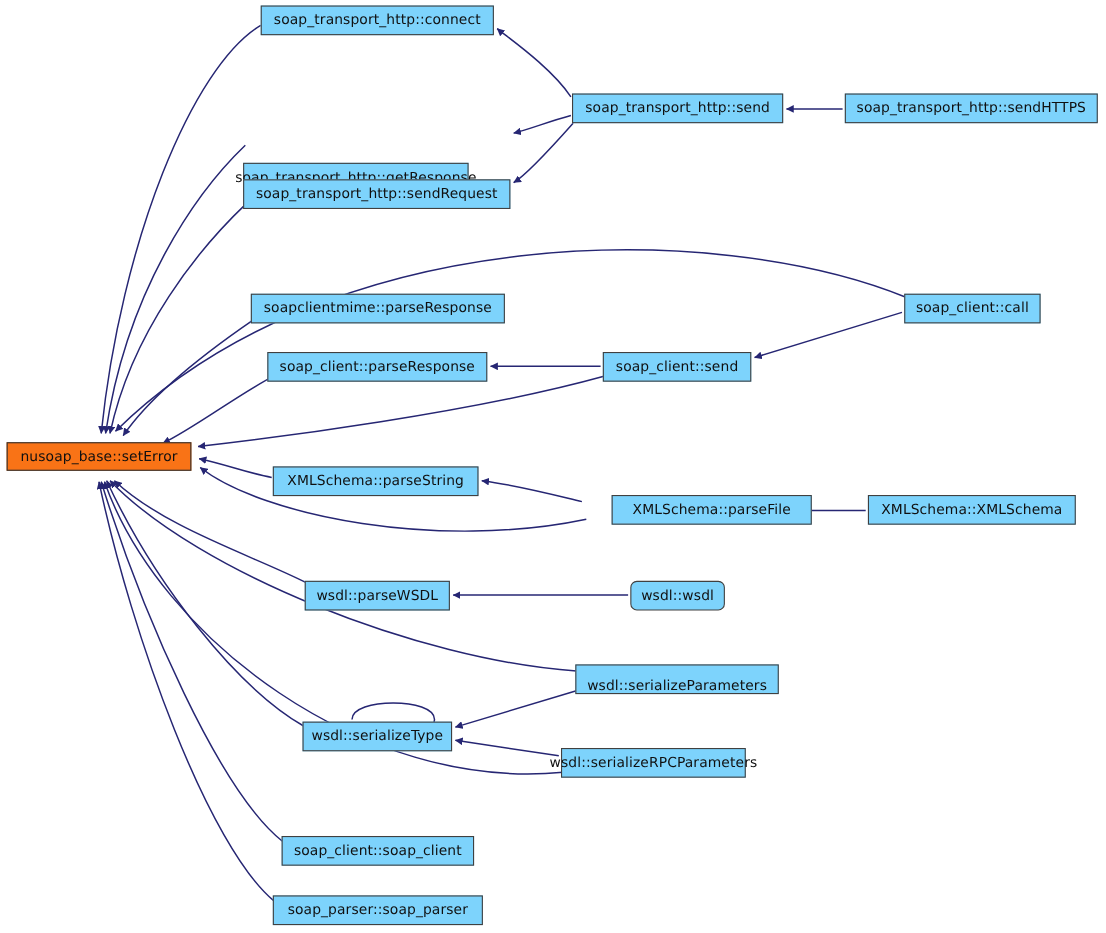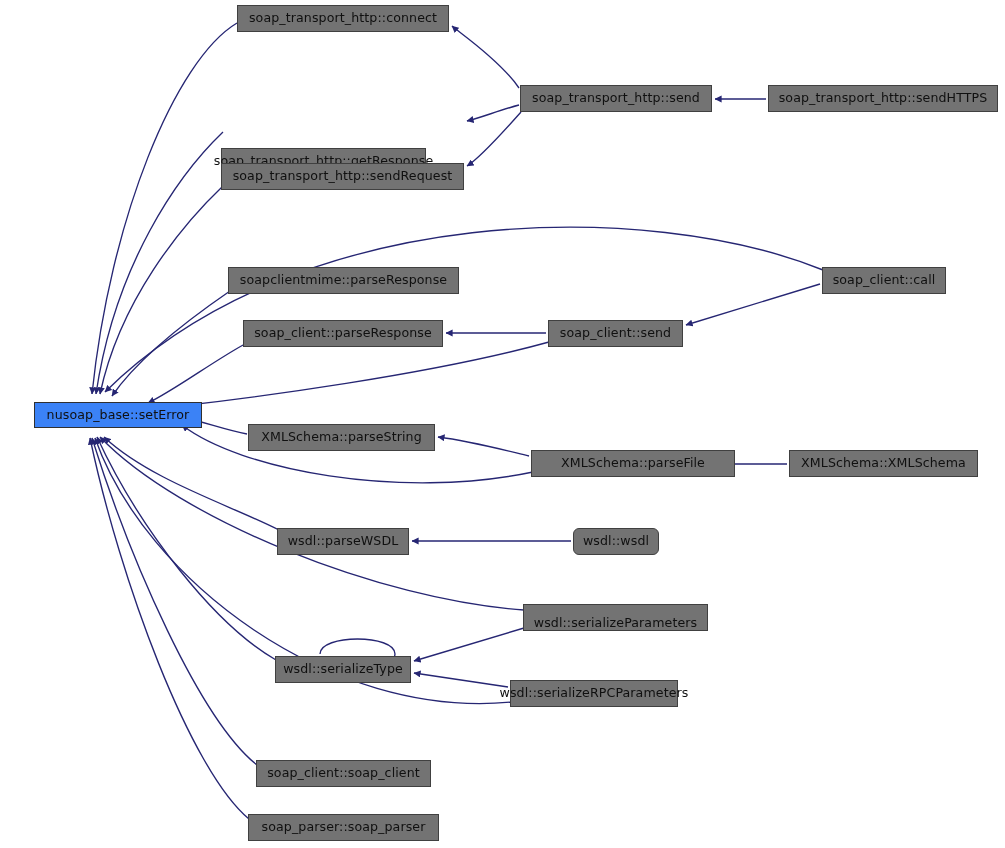--- a/index.html
+++ b/index.html
@@ -21,35 +21,34 @@
     left: 0;
     top: 0;
     width: 1005px;
     height: 848px;
     pointer-events: none;
   }
   .node {
     position: absolute;
     box-sizing: border-box;
     border: 1px solid #404040;
-    background: #737373;
+    background: #7dd3fc;
     color: #101010;
     font-size: 12.6px;
     line-height: 1;
     display: flex;
     align-items: center;
     justify-content: center;
     white-space: nowrap;
     letter-spacing: 0.1px;
     z-index: 2;
   }
   .node.highlight {
-    background: #3b82f6;
+    background: #f97316;
     border-color: #303030;
-    margin-left: 28px;
   }
 </style>
 </head>
 <body>
 
 <div id="graph">
 
   <svg id="edges" viewBox="0 0 1005 848" width="1005" height="848" xmlns="http://www.w3.org/2000/svg">
     <defs>
       <marker id="arrow" viewBox="0 0 10 10" refX="9.4" refY="5" markerWidth="5.2" markerHeight="5.2" orient="auto-start-reverse">
@@ -129,21 +128,21 @@
     </div>
 
   <div class="node" style="left:243px; top:320px; width:200px; height:27px;">
       <span>soap_client::parseResponse</span>
     </div>
 
   <div class="node" style="left:248px; top:424px; width:187px; height:27px;">
       <span>XMLSchema::parseString</span>
     </div>
 
-  <div class="node" style="left:531px; top:450px; width:204px; height:27px;justify-content:center;">
+  <div class="node" style="left:556px; top:450px; width:182px; height:27px;justify-content:center;">
       <span>XMLSchema::parseFile</span>
     </div>
 
   <div class="node" style="left:789px; top:450px; width:189px; height:27px;">
       <span>XMLSchema::XMLSchema</span>
     </div>
 
   <div class="node" style="left:277px; top:528px; width:132px; height:27px;">
       <span>wsdl::parseWSDL</span>
     </div>

